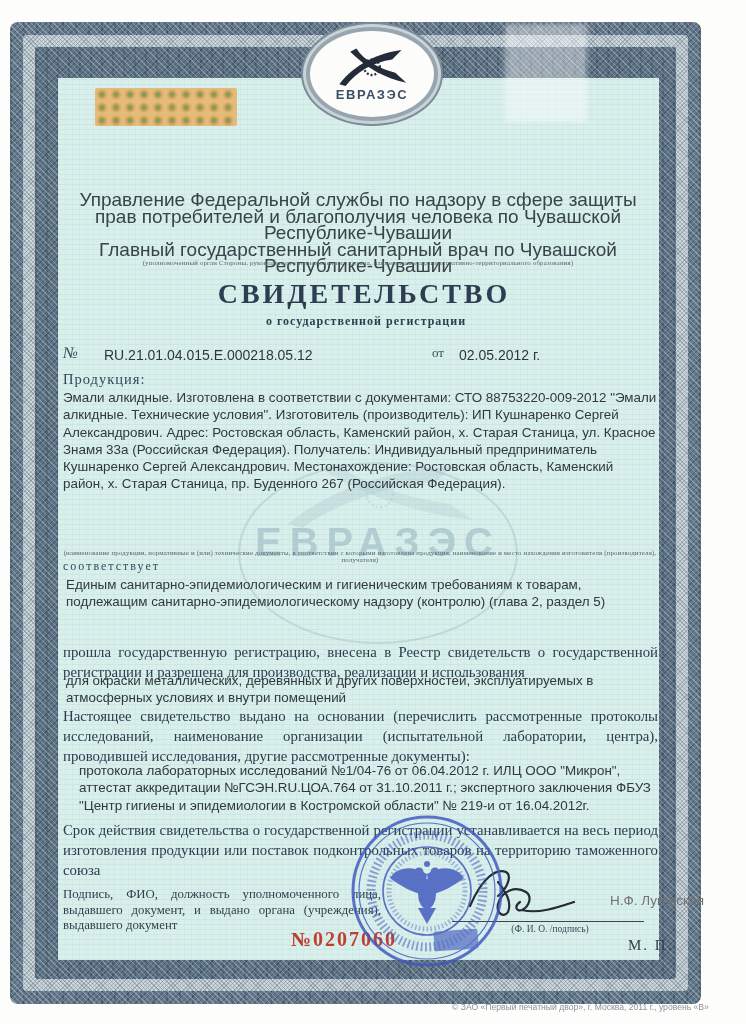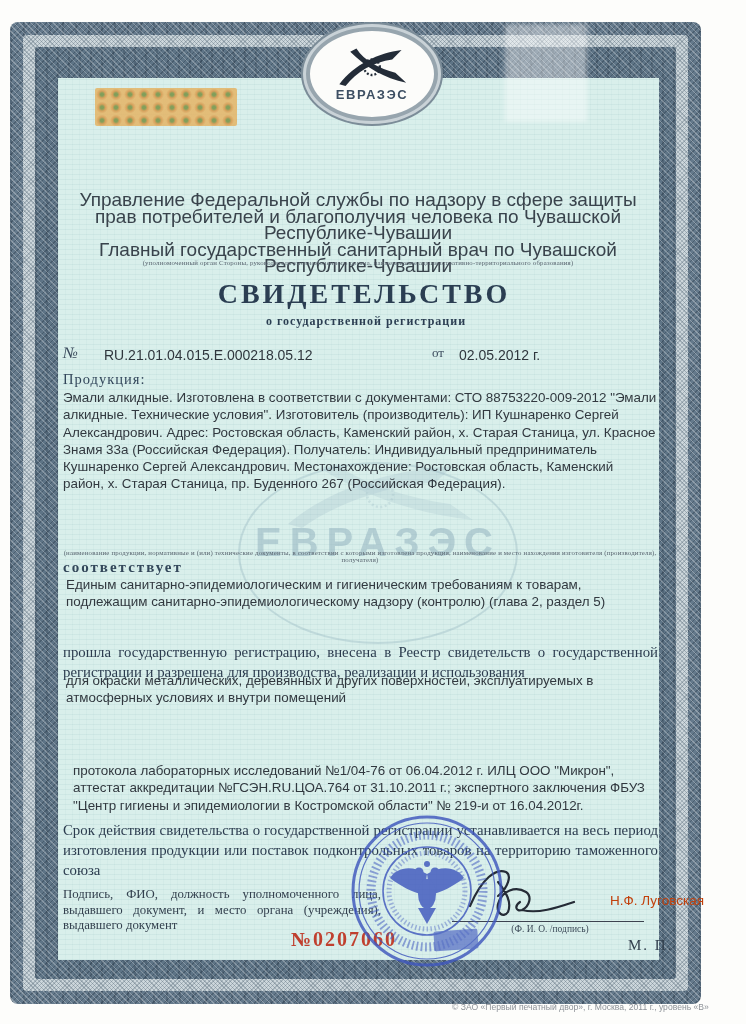--- a/index.html
+++ b/index.html
@@ -74,42 +74,42 @@
 
   
   .serif-block { font-size:14.8px; line-height:20px; color:#2b3b4e;
     text-align:justify; text-align-last:left; }
   .sans-block { font-family:"Liberation Sans", sans-serif; font-size:13.4px;
     line-height:17.3px; color:#31383f; }
   .product-label { position:absolute; left:63px; top:371px; font-size:14.5px;
     letter-spacing:1px; color:#32465a; }
   .product-text { position:absolute; left:63px; top:389px; width:594px; }
   .note-2 { position:absolute; left:63px; top:549px; width:594px; }
-  .comply-label { position:absolute; left:63px; top:559px; font-size:15px;
-    letter-spacing:2px; color:#33475a;font-weight:bold; }
+  .comply-label { position:absolute; left:63px; top:559px; font-size:12px;
+    letter-spacing:2px; color:#33475a; }
   .comply-text { position:absolute; left:66px; top:576px; width:590px; }
   .reg-text   { position:absolute; left:63px; top:614px; width:595px;margin-top:28px; }
   .usage-text { position:absolute; left:66px; top:672px; width:590px; }
   .basis-text { position:absolute; left:63px; top:706px; width:595px; }
-  .docs-text  { position:absolute; left:73px; top:762px; width:595px; }
+  .docs-text  { position:absolute; left:79px; top:762px; width:595px; }
   .validity-text { position:absolute; left:63px; top:820px; width:595px; }
 
   
   .watermark { position:absolute; left:238px; top:462px; width:280px; height:182px;
     border:2px solid rgba(150,182,192,.38); border-radius:50%; pointer-events:none; }
   .wm-org { position:absolute; left:138px; top:520px; width:480px; text-align:center;
     font-family:"Liberation Sans", sans-serif; font-weight:bold; font-size:40px;
     letter-spacing:8px; color:rgba(148,178,192,.55); }
   .wm-swoosh { position:absolute; left:268px; top:462px; width:220px; height:70px; opacity:.5; }
 
   
   .sig-caption { position:absolute; left:63px; top:887px; width:318px;
     font-size:12.8px; line-height:15.5px; color:#33404e; text-align:justify; text-align-last:left; }
   .signer-name { position:absolute; left:610px; top:893px;
-    font-family:"Liberation Sans", sans-serif; font-size:13.5px; color:#c2410c; }
+    font-family:"Liberation Sans", sans-serif; font-size:13.5px; color:#737373; }
   .sig-line { position:absolute; left:452px; top:921px; width:192px; border-top:1.2px solid #3c4350; }
   .sig-note { position:absolute; left:470px; top:924px; width:160px; text-align:center;
     font-size:9.5px; color:#3c4a58; }
   .serial { position:absolute; left:291px; top:928px; font-weight:bold; font-size:20px;
     letter-spacing:2px; }
   .mp { position:absolute; left:628px; top:937px; font-size:15px; letter-spacing:2px; color:#33404e; }
   .sig-mark { position:absolute; left:452px; top:862px; width:130px; height:60px; }
   .stamp { position:absolute; left:348px; top:812px; width:158px; height:158px; opacity:.82; }
 
   .footer-credit { position:absolute; left:452px; top:1002px; width:346px;
@@ -166,25 +166,26 @@
   <div class="product-label">Продукция:</div>
   <div class="product-text sans-block">Эмали алкидные. Изготовлена в соответствии с документами: СТО 88753220-009-2012 "Эмали алкидные. Технические условия". Изготовитель (производитель): ИП Кушнаренко Сергей Александрович. Адрес: Ростовская область, Каменский район, х. Старая Станица, ул. Красное Знамя 33а (Российская Федерация). Получатель: Индивидуальный предприниматель Кушнаренко Сергей Александрович. Местонахождение: Ростовская область, Каменский район, х. Старая Станица, пр. Буденного 267 (Российская Федерация).</div>
   <div class="small-note note-2 center">(наименование продукции, нормативные и (или) технические документы, в соответствии с которыми изготовлена продукция, наименование и место нахождения изготовителя (производителя), получателя)</div>
 
   <div class="comply-label">соответствует</div>
   <div class="comply-text sans-block">Единым санитарно-эпидемиологическим и гигиеническим требованиям к товарам, подлежащим санитарно-эпидемиологическому надзору (контролю) (глава 2, раздел 5)</div>
 
   <div class="reg-text serif-block">прошла государственную регистрацию, внесена в Реестр свидетельств о государственной регистрации и разрешена для производства, реализации и использования</div>
   <div class="usage-text sans-block">для окраски металлических, деревянных и других поверхностей, эксплуатируемых в атмосферных условиях и внутри помещений</div>
 
+  <div class="basis-text serif-block">Настоящее свидетельство выдано на основании (перечислить рассмотренные протоколы исследований, наименование организации (испытательной лаборатории, центра), проводившей исследования, другие рассмотренные документы):</div>
   <div class="docs-text sans-block">протокола лабораторных исследований №1/04-76 от 06.04.2012 г. ИЛЦ ООО "Микрон", аттестат аккредитации №ГСЭН.RU.ЦОА.764 от 31.10.2011 г.; экспертного заключения ФБУЗ "Центр гигиены и эпидемиологии в Костромской области" № 219-и от 16.04.2012г.</div>
 
   <div class="validity-text serif-block">Срок действия свидетельства о государственной регистрации устанавливается на весь период изготовления продукции или поставок подконтрольных товаров на территорию таможенного союза</div>
 
-  <div class="sig-caption">Подпись, ФИО, должность уполномоченного лица, выдавшего документ, и место органа (учреждения), выдавшего документ</div>
+  <div class="sig-caption">Подпись, ФИО, должность уполномоченного лица, выдавшего документ, и выдано органа (учреждения), выдавшего документ</div>
   <div class="signer-name">Н.Ф. Луговская</div>
   <div class="sig-line"></div>
   <div class="sig-note">(Ф. И. О. /подпись)</div>
   <div class="serial" id="serial" style="color: rgb(192, 64, 47);">№0207060</div>
   <div class="mp">М. П.</div>
 
   <svg class="sig-mark" viewBox="0 0 130 60">
     <path d="M18 44 C30 16 44 6 54 10 C60 13 56 26 46 34 M46 20 C54 30 60 40 56 50 C52 56 44 52 46 42 C50 28 64 24 74 30 C80 34 78 44 70 48 C64 50 62 44 68 40 M70 48 C86 52 104 46 122 40" fill="none" stroke="#252b36" stroke-width="2.2" stroke-linecap="round"></path>
   </svg>
 

